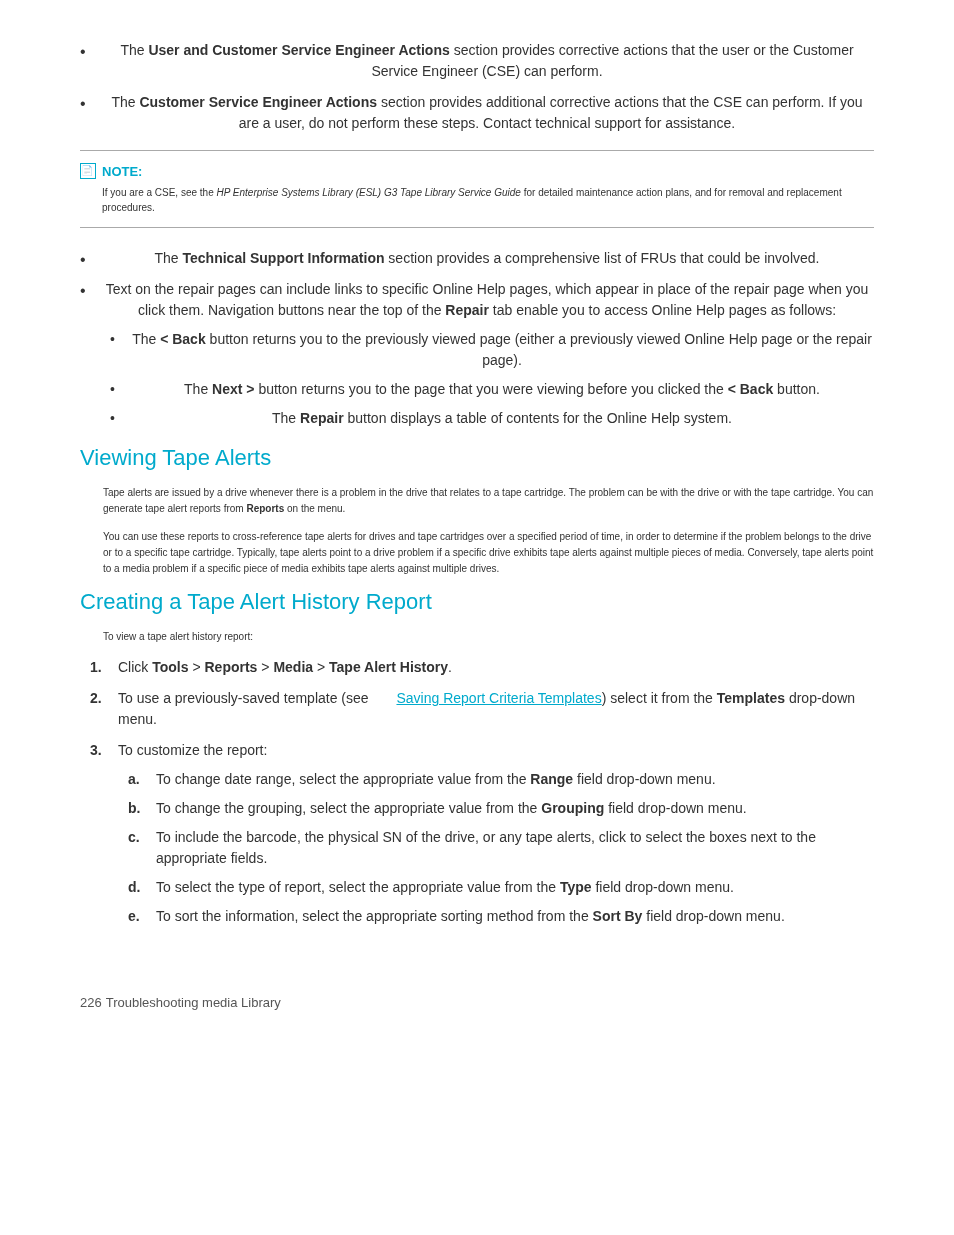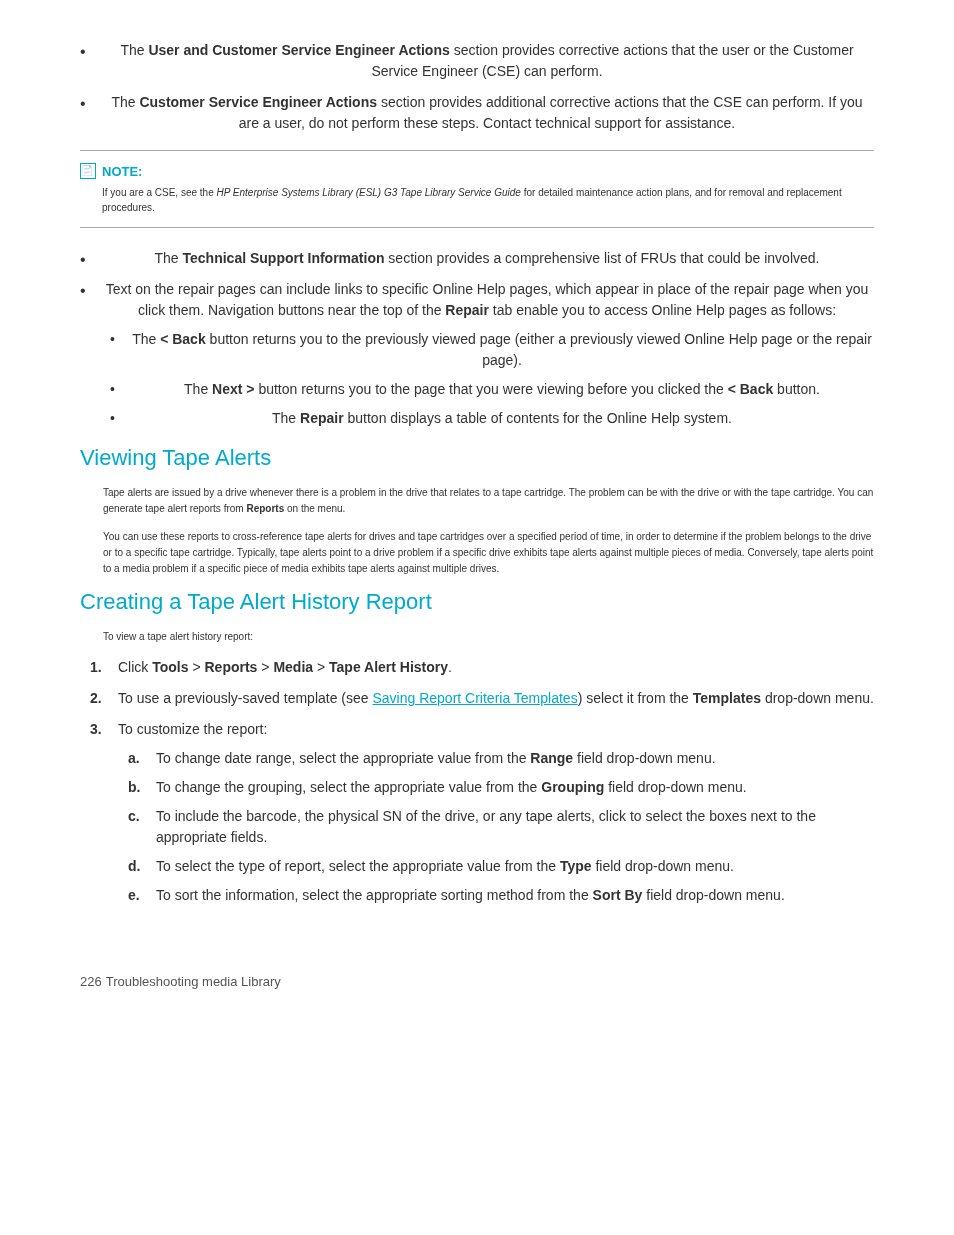--- a/index.html
+++ b/index.html
@@ -161,20 +161,21 @@
     .sub-ordered-list > li .alpha {
       font-weight: bold;
       min-width: 18px;
       color: #333;
     }
 
     .link-text {
       color: #00aacc;
       text-decoration: underline;
       cursor: pointer;
+      margin-left: 24px;
     }
 
     .page-footer {
       margin-top: 60px;
       border-top: none;
       font-size: 13px;
       color: #555;
       display: flex;
       gap: 4px;
     }

